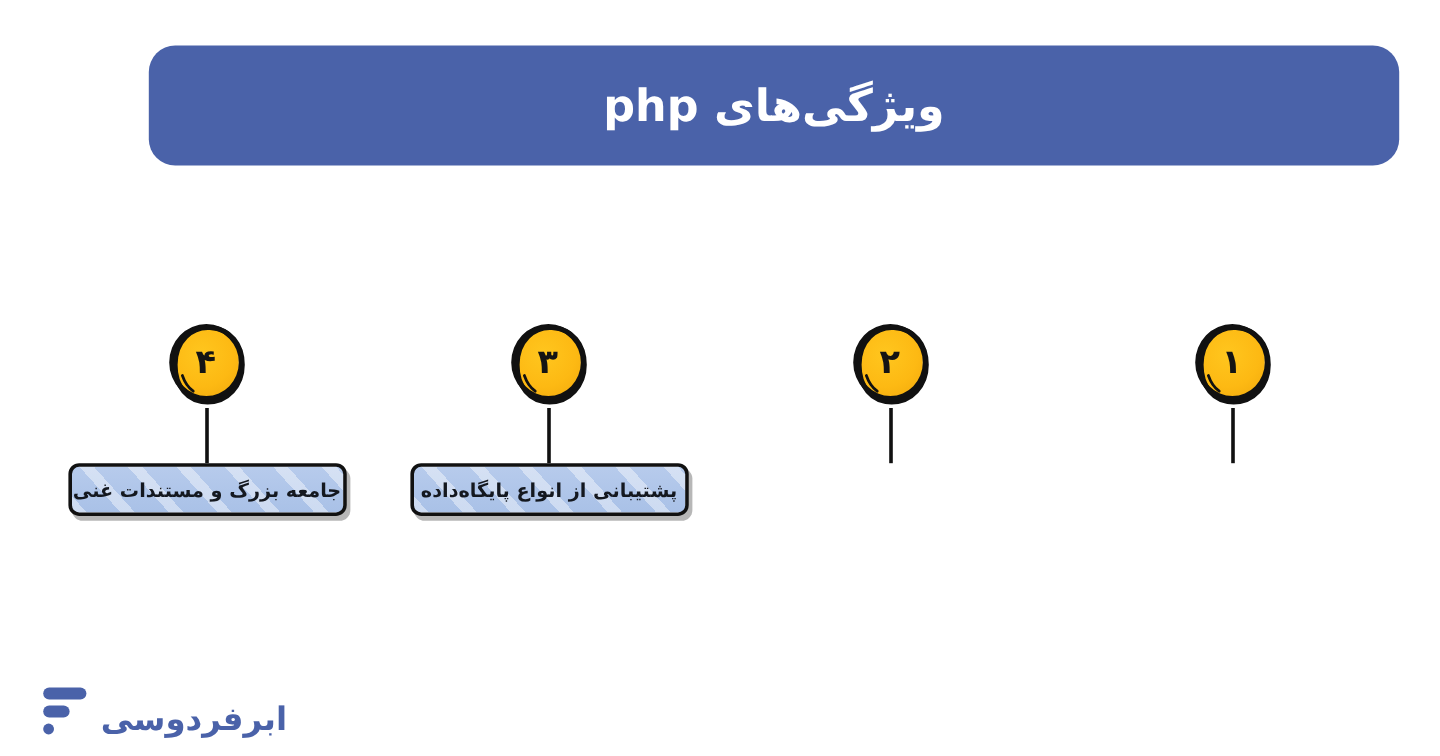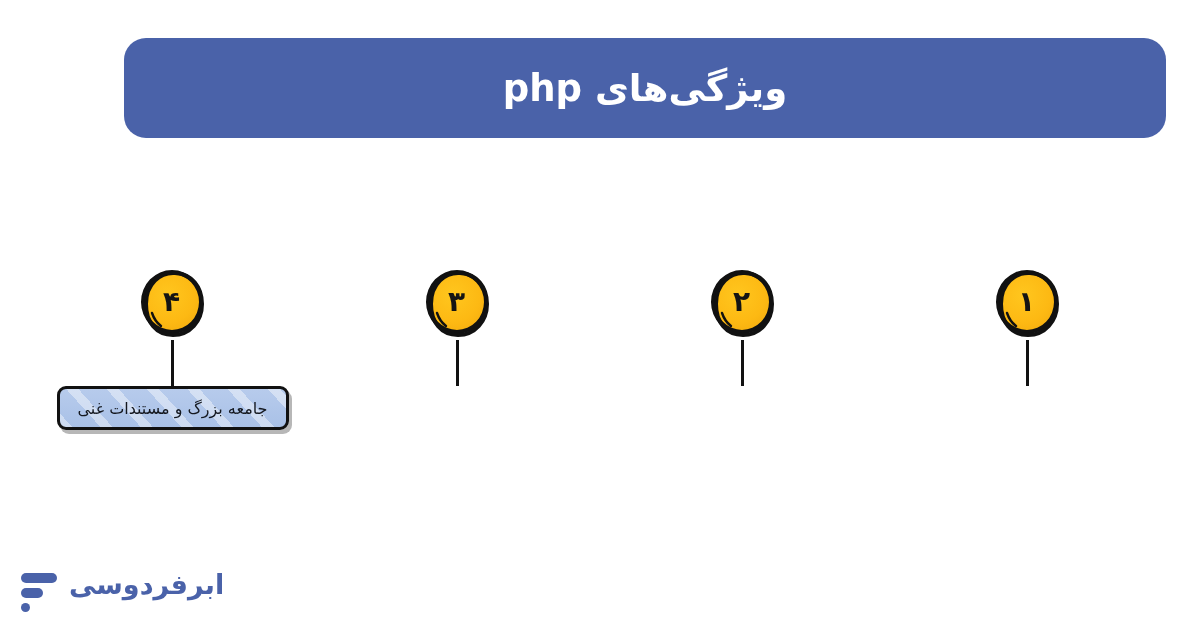--- a/index.html
+++ b/index.html
@@ -123,35 +123,35 @@
       linear-gradient(180deg, #B7CBEC 0%, #A9C1E7 100%);
     display: flex;
     align-items: center;
     justify-content: center;
     box-shadow: 3px 4px 0 rgba(17,17,17,0.30);
     overflow: hidden;
   }
   .label-text {
     color: #14181f;
     font-size: 16px;
-    font-weight: normal;
+    font-weight: bold;
     direction: rtl;
     unicode-bidi: isolate;
     white-space: nowrap;
     font-family: "DejaVu Sans", "Liberation Sans", sans-serif;
   }
 
   
   .logo {
     position: absolute;
-    left: 15px;
+    left: 30px;
     bottom: 15px;
     display: flex;
     flex-direction: row-reverse;
-    align-items: flex-start;
+    align-items: flex-end;
     gap: 10px;
     direction: rtl;
   }
   .logo-mark {
     width: 44px;
     height: 46px;
     position: relative;
   }
   .logo-bar-1 {
     position: absolute;
@@ -228,20 +228,23 @@
     <div class="bubble-wrap">
       <div class="bubble">
         <span class="bubble-num">۳</span>
       </div>
       <svg class="bubble-sketch" viewBox="0 0 74 74">
         <path d="M10 36 C10 16, 24 4, 39 5 C56 6, 66 19, 66 36 C66 53, 54 67, 37 67 C20 67, 10 54, 10 36 Z" fill="none" stroke="#111111" stroke-width="4" stroke-linecap="round"></path>
         <path d="M16 45 C18 51, 21 55, 25 58" fill="none" stroke="#111111" stroke-width="2.4" stroke-linecap="round"></path>
       </svg>
     </div>
     <div class="connector"></div>
+    <div class="label-box">
+      <span class="label-text">پشتیبانی از انواع پایگاه‌داده</span>
+    </div>
   </div>
 
   <div class="item">
     <div class="bubble-wrap">
       <div class="bubble">
         <span class="bubble-num">۴</span>
       </div>
       <svg class="bubble-sketch" viewBox="0 0 74 74">
         <path d="M10 36 C10 16, 24 4, 39 5 C56 6, 66 19, 66 36 C66 53, 54 67, 37 67 C20 67, 10 54, 10 36 Z" fill="none" stroke="#111111" stroke-width="4" stroke-linecap="round"></path>
         <path d="M16 45 C18 51, 21 55, 25 58" fill="none" stroke="#111111" stroke-width="2.4" stroke-linecap="round"></path>

